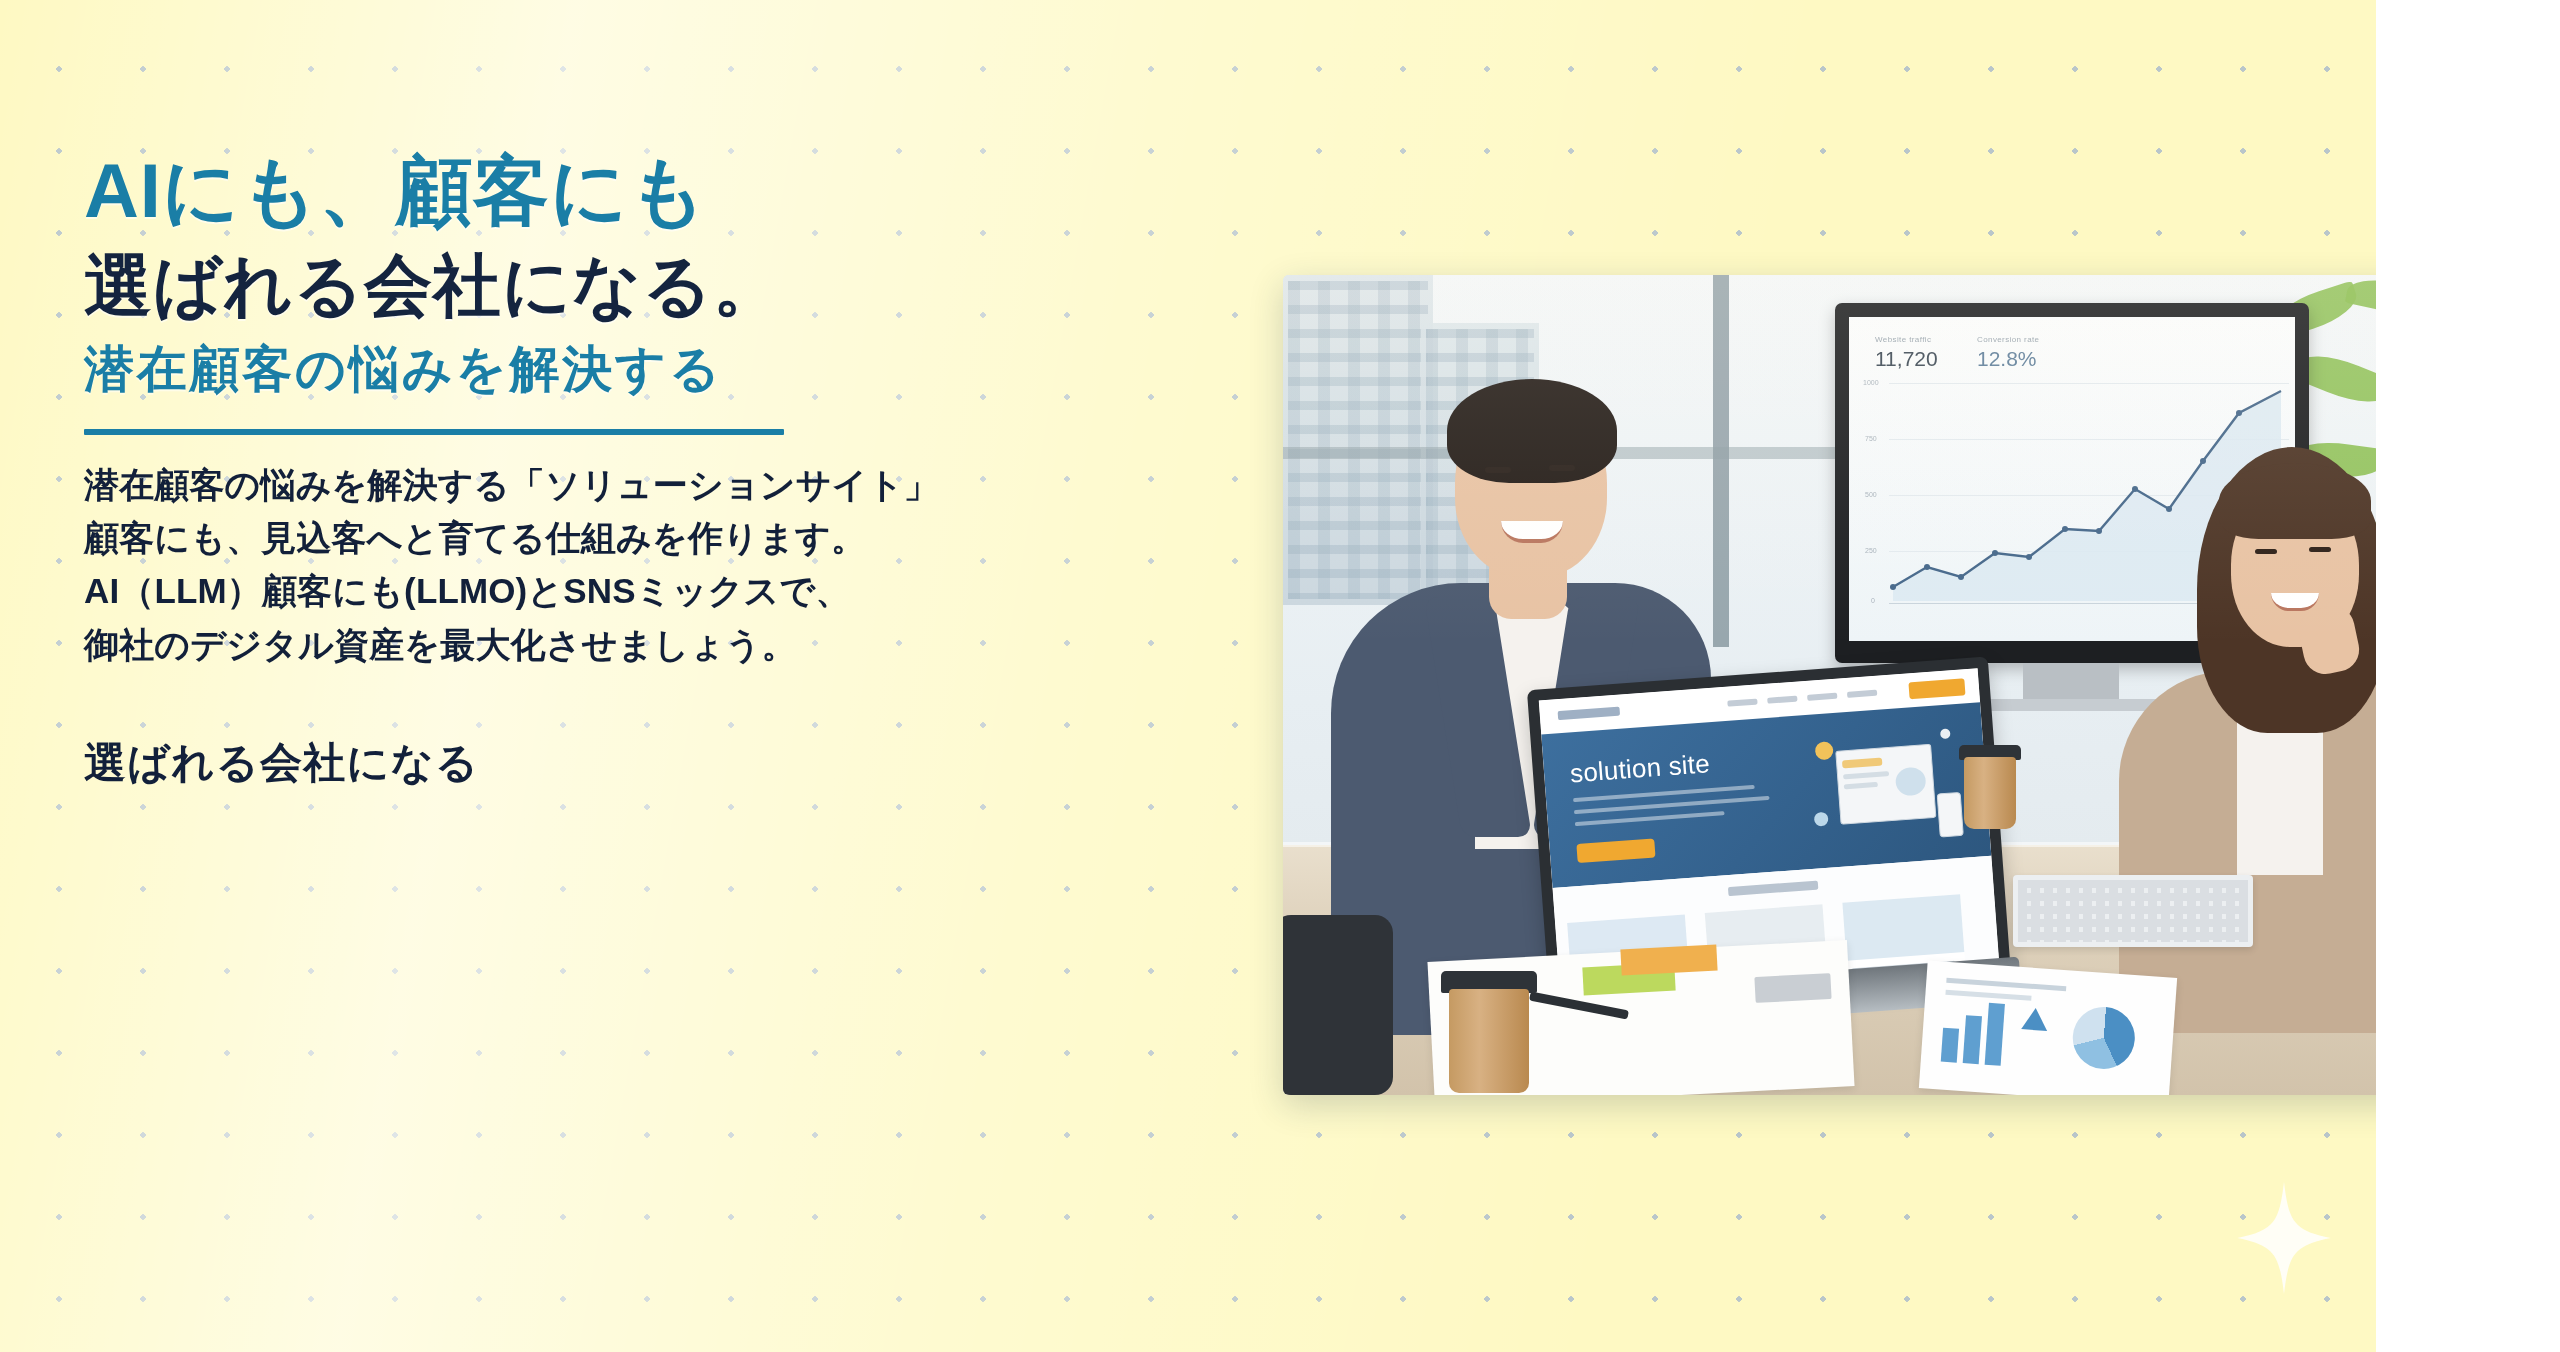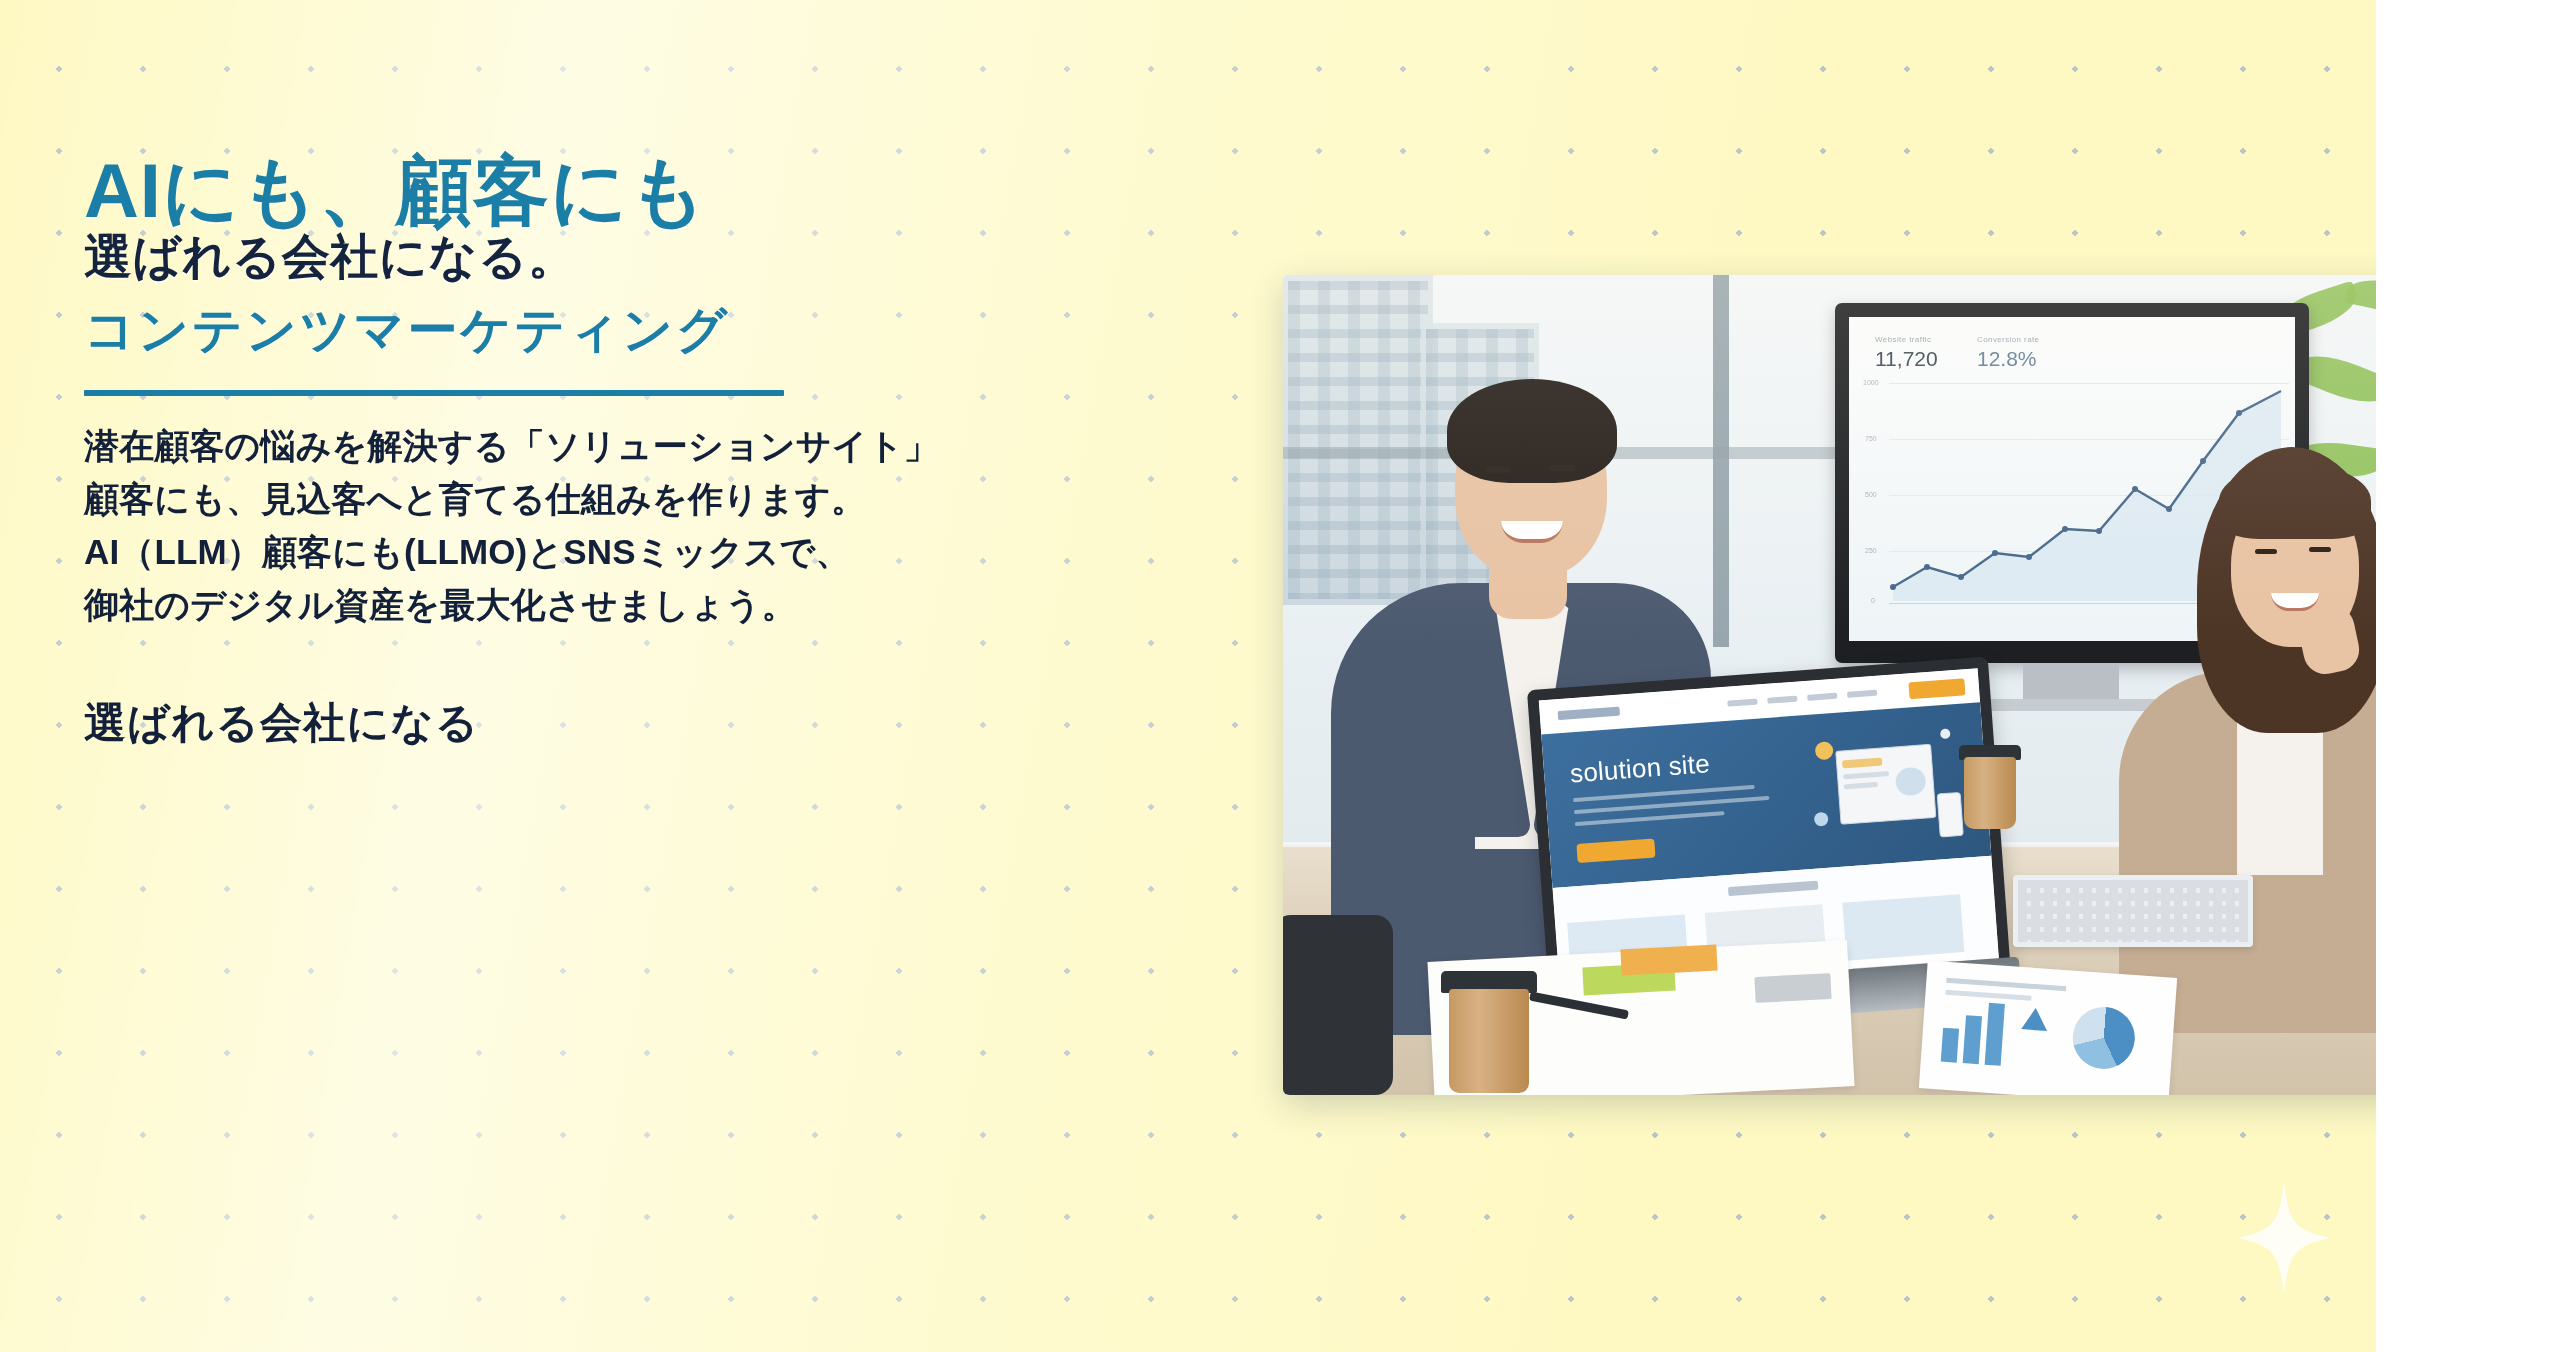--- a/index.html
+++ b/index.html
@@ -51,23 +51,23 @@
     letter-spacing:.012em;
     line-height:1.07;
     white-space:nowrap;
   }
   #head-line-1{
     font-size:76px;
     color:#1a7ea6;
     text-shadow:0 2px 0 rgba(255,255,255,.55);
   }
   #head-line-2{
-    font-size:48px;
+    font-size:68px;
     color:#14243f;
-    margin-top:0;
+    margin-top:18px;
     text-shadow:0 2px 0 rgba(255,255,255,.55);
   }
   #subhead{
     font-size:50px;
     font-weight:700;
     color:#1a7ea6;
     letter-spacing:.055em;
     margin-top:14px;
     white-space:nowrap;
     text-shadow:0 2px 0 rgba(255,255,255,.5);
@@ -276,21 +276,21 @@
 
   <div id="dot-grid"></div>
   <div id="sheen"></div>
 
   <div id="copy">
 
     <div class="head-line" id="head-line-1">AIにも、顧客にも</div>
 
     <div class="head-line" id="head-line-2">選ばれる会社になる。</div>
 
-    <div id="subhead">コンテンツマーケティング</div>
+    <div id="subhead">潜在顧客の悩みを解決する</div>
 
     <div id="divider"></div>
 
     <div id="body-copy">
       <span class="ln">潜在顧客の悩みを解決する「ソリューションサイト」</span>
       <span class="ln">顧客にも、見込客へと育てる仕組みを作ります。</span>
       <span class="ln">AI（LLM）顧客にも(LLMO)とSNSミックスで、</span>
       <span class="ln">御社のデジタル資産を最大化させましょう。</span>
     </div>
 

